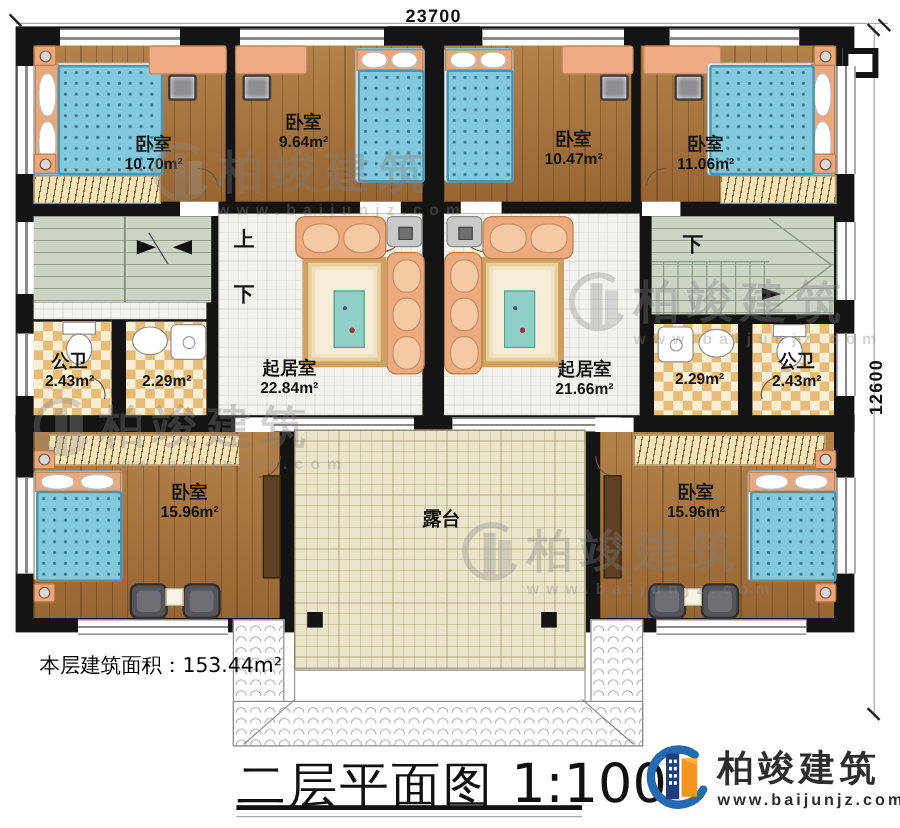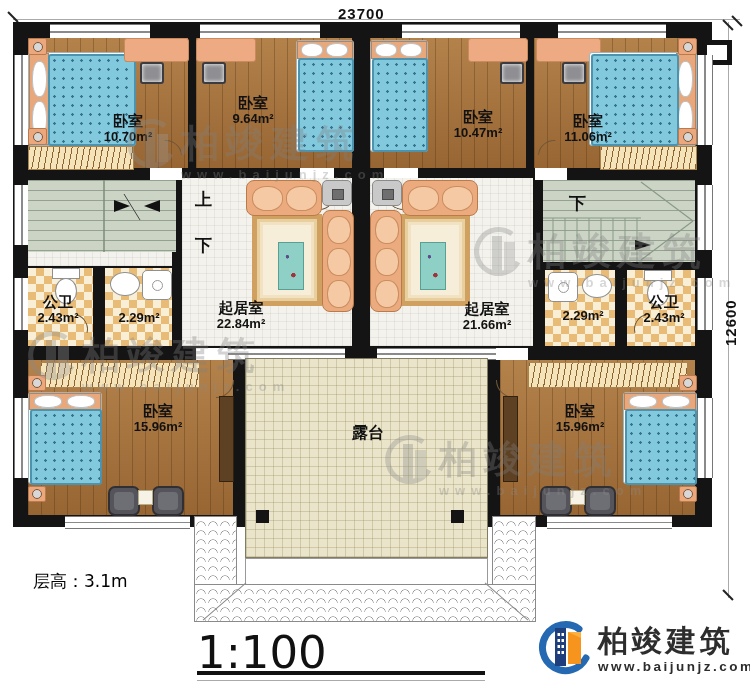--- a/index.html
+++ b/index.html
@@ -379,23 +379,24 @@
       <path d="M40 8 A22 22 0 1 0 46 36" fill="none" stroke="#8a8a8a" stroke-width="5"></path>
       <rect x="20" y="10" width="10" height="36" fill="#8a8a8a"></rect>
       <rect x="32" y="16" width="11" height="28" fill="#9d9d9d"></rect>
     </svg>
     <div>
       <div class="wm-name">柏竣建筑</div>
       <div class="wm-url">www.baijunjz.com</div>
     </div>
   </div>
 
-  <div class="a info" style="left:33px;top:570px">层高：3.1m</div>
+  <div class="a info" style="left:33px;top:543px">本层建筑面积：153.44m²</div>
 
   <div class="a title-row" style="left:197px;top:626px">
+    <span class="title-cn">二层平面图</span>
     <span class="title-scale">1:100</span>
   </div>
   <div class="a" style="left:197px;top:671px;width:288px;height:4px;background:#111"></div>
   <div class="a" style="left:197px;top:680px;width:288px;height:1px;background:#aaa"></div>
 
   <div class="a logo" style="left:534px;top:620px">
     <svg width="58" height="60" viewBox="0 0 58 60">
       <path d="M45 9 A23 23 0 1 0 52 38" fill="none" stroke="#2469b2" stroke-width="7" stroke-linecap="round"></path>
       <rect x="21" y="8" width="11" height="38" fill="#1e3f7b"></rect>
       <rect x="23.5" y="13" width="2.5" height="3" fill="#fff"></rect>

